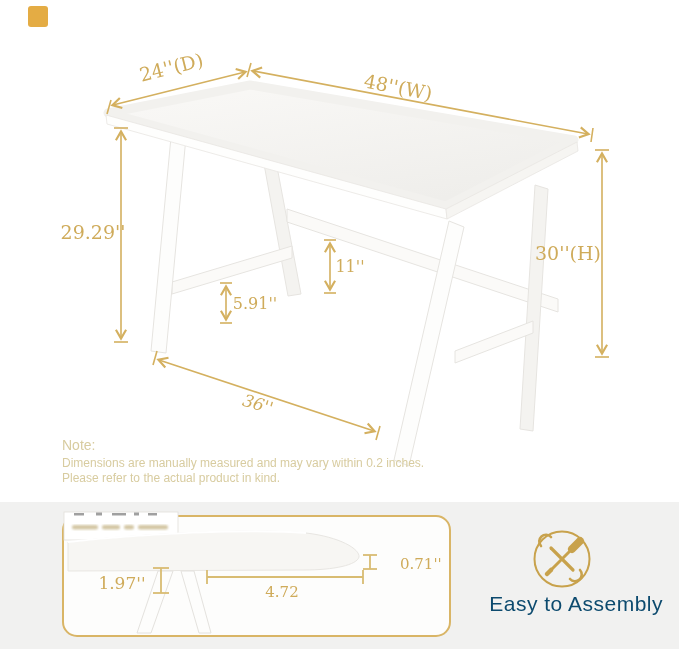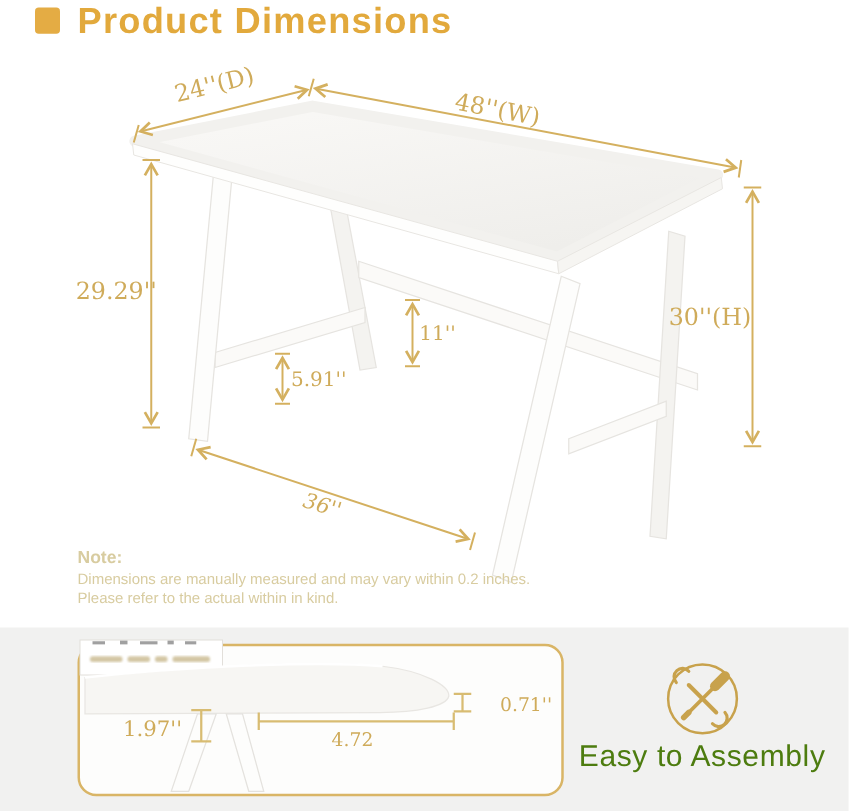--- a/index.html
+++ b/index.html
@@ -8,39 +8,38 @@
     background:#ffffff;font-family:"Liberation Sans",sans-serif;
   }
   .band{position:absolute;left:0;top:502px;width:679px;height:147px;background:#F1F1F0;}
   .title-row{position:absolute;left:28px;top:3px;display:flex;align-items:flex-start;}
   .title-square{width:20px;height:21px;background:#E4AC44;border-radius:3px;margin-top:3px;}
   .title-text{
     margin-left:14px;font-size:29px;font-weight:700;letter-spacing:1px;
     color:#E2A93C;line-height:1.0;white-space:nowrap;
   }
   .note{position:absolute;left:62px;top:437px;color:#D8CCA0;}
-  .note .h{font-size:14px;font-weight:700;margin-bottom:3px;}
+  .note .h{font-size:14px;font-weight:400;margin-bottom:3px;}
   .note .l{font-size:12px;line-height:15px;}
   .assembly-label{
-    position:absolute;left:463px;top:592px;width:200px;text-align:left;
-    font-size:24px;color:#4d7c0f;letter-spacing:0.5px;
+    position:absolute;left:463px;top:592px;width:200px;text-align:right;
+    font-size:21px;color:#0c4a6e;letter-spacing:0.5px;
   }
   svg text{font-family:"DejaVu Serif",serif;fill:#CFAB5A;}
   svg .dim{stroke:#D4B05F;stroke-width:1.6;fill:none;}
   svg .tick{stroke:#D4B05F;stroke-width:1.6;}
   svg .wood{stroke:#E6E4E0;stroke-width:1;}
 </style>
 </head>
 <body>
 
 <div class="band"></div>
 
 <div class="title-row">
   <div class="title-square"></div>
-  <div class="title-text">Product Dimensions</div>
 </div>
 
 <svg width="679" height="500" viewBox="0 0 679 500" style="position:absolute;left:0;top:0;">
   <defs>
     <linearGradient id="topGrad" x1="0" y1="0" x2="0.6" y2="1">
       <stop offset="0" stop-color="#FAF9F7"></stop>
       <stop offset="1" stop-color="#EFEEEB"></stop>
     </linearGradient>
     <marker id="arr" viewBox="0 0 10 10" refX="7.5" refY="5" markerWidth="8" markerHeight="8" orient="auto-start-reverse">
       <path d="M1,1 L8,5 L1,9" fill="none" stroke="#D4B05F" stroke-width="1.7"></path>
@@ -103,21 +102,21 @@
   <text x="93" y="239" font-size="19" text-anchor="middle">29.29''</text>
   <text x="568" y="260" font-size="19" text-anchor="middle">30''(H)</text>
   <text x="350" y="272" font-size="16" text-anchor="middle">11''</text>
   <text x="255" y="309" font-size="16" text-anchor="middle">5.91''</text>
   <text x="258" y="410" font-size="17" font-style="italic" text-anchor="middle" transform="rotate(17 258 404)">36''</text>
 </svg>
 
 <div class="note">
   <div class="h">Note:</div>
   <div class="l">Dimensions are manually measured and may vary within 0.2 inches.</div>
-  <div class="l">Please refer to the actual within in kind.</div>
+  <div class="l">Please refer to the actual product in kind.</div>
 </div>
 
 <svg width="679" height="149" viewBox="0 500 679 149" style="position:absolute;left:0;top:500px;">
   <defs>
     <filter id="blur1" x="-20%" y="-20%" width="140%" height="140%">
       <feGaussianBlur stdDeviation="0.9"></feGaussianBlur>
     </filter>
   </defs>
 
   <rect x="63" y="516" width="387" height="120" rx="14" fill="#FDFDFC" stroke="#D9B566" stroke-width="2"></rect>

